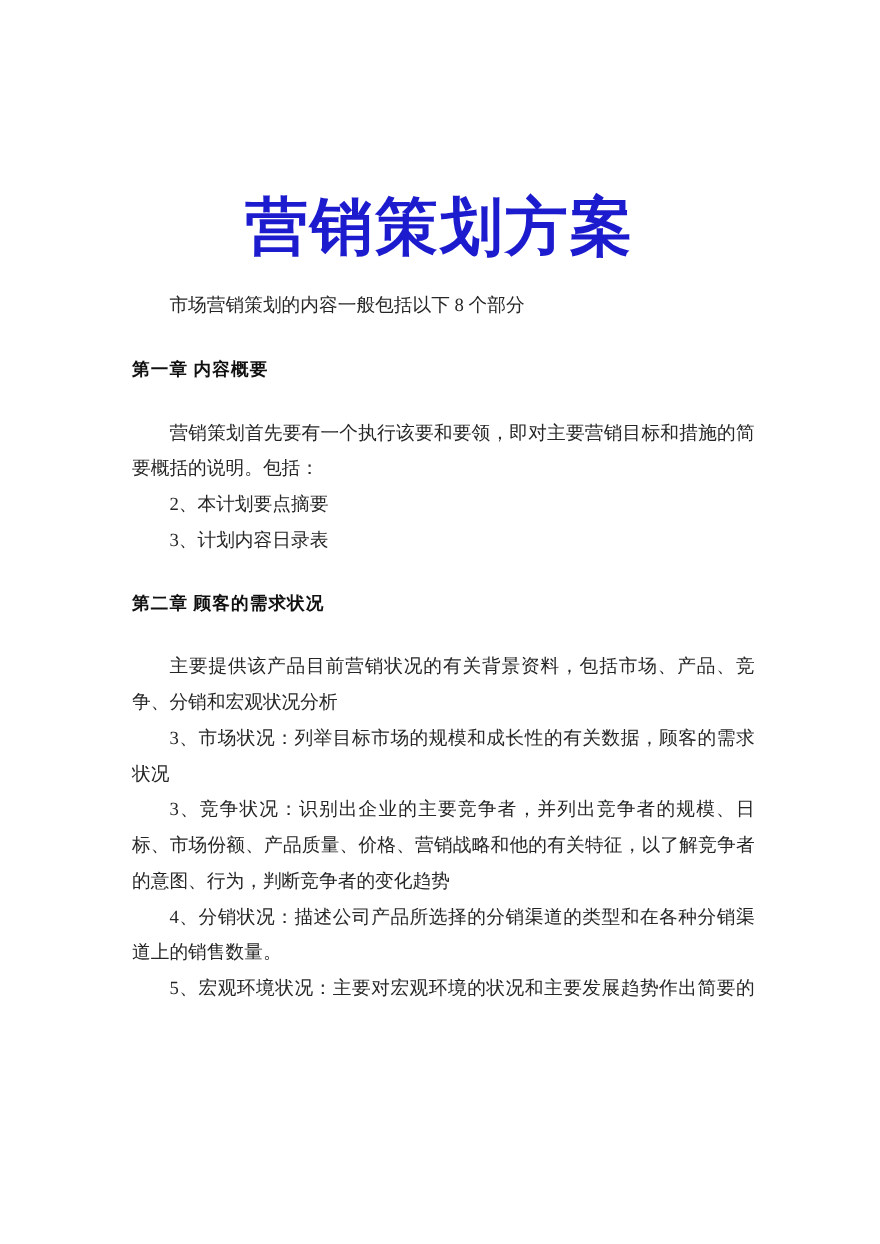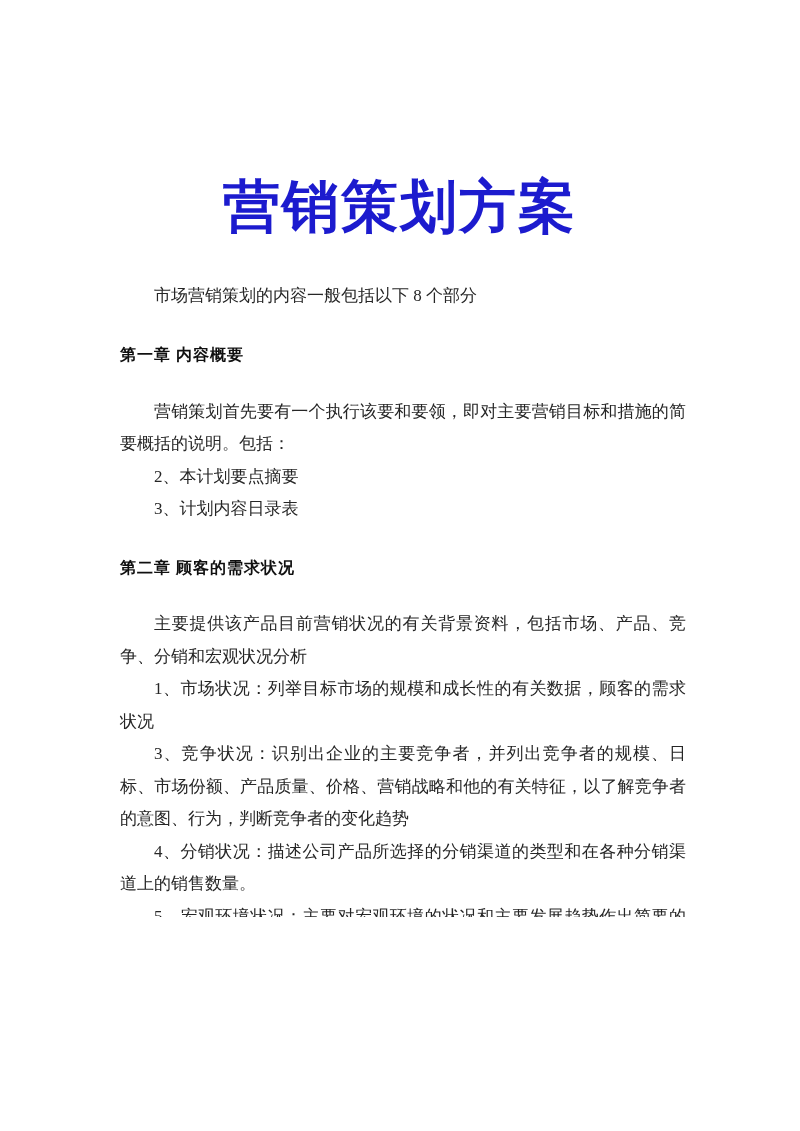--- a/index.html
+++ b/index.html
@@ -27,21 +27,21 @@
     letter-spacing: 2px;
   }
   .content {
     padding: 0 114px 0 120px;
     font-size: 17px;
     line-height: 32.5px;
     color: #262626;
     text-align: justify;
   }
   .intro {
-    margin: 40px 0 0 0;
+    margin: 22px 0 0 0;
     text-indent: 2em;
   }
   .section-heading {
     font-size: 16px;
     line-height: 1.3;
     font-weight: 700;
     color: #101010;
     margin: 32px 0 30px 0;
     text-align: left;
     letter-spacing: 1px;
@@ -65,20 +65,20 @@
     <section>
       <h2 class="section-heading">第一章  内容概要</h2>
       <p class="body-para">营销策划首先要有一个执行该要和要领，即对主要营销目标和措施的简要概括的说明。包括：</p>
       <p class="body-para">2、本计划要点摘要</p>
       <p class="body-para">3、计划内容日录表</p>
     </section>
 
     <section>
       <h2 class="section-heading">第二章  顾客的需求状况</h2>
       <p class="body-para">主要提供该产品目前营销状况的有关背景资料，包括市场、产品、竞争、分销和宏观状况分析</p>
-      <p class="body-para">1、市场状况：列举目标市场的规模和成长性的有关数据，顾客的需求状况</p>
+      <p class="body-para">3、市场状况：列举目标市场的规模和成长性的有关数据，顾客的需求状况</p>
       <p class="body-para">3、竞争状况：识别出企业的主要竞争者，并列出竞争者的规模、日标、市场份额、产品质量、价格、营销战略和他的有关特征，以了解竞争者的意图、行为，判断竞争者的变化趋势</p>
       <p class="body-para">4、分销状况：描述公司产品所选择的分销渠道的类型和在各种分销渠道上的销售数量。</p>
       <p class="body-para">5、宏观环境状况：主要对宏观环境的状况和主要发展趋势作出简要的介绍。</p>
     </section>
 
   </div>
 </div>
 
 </body></html>

